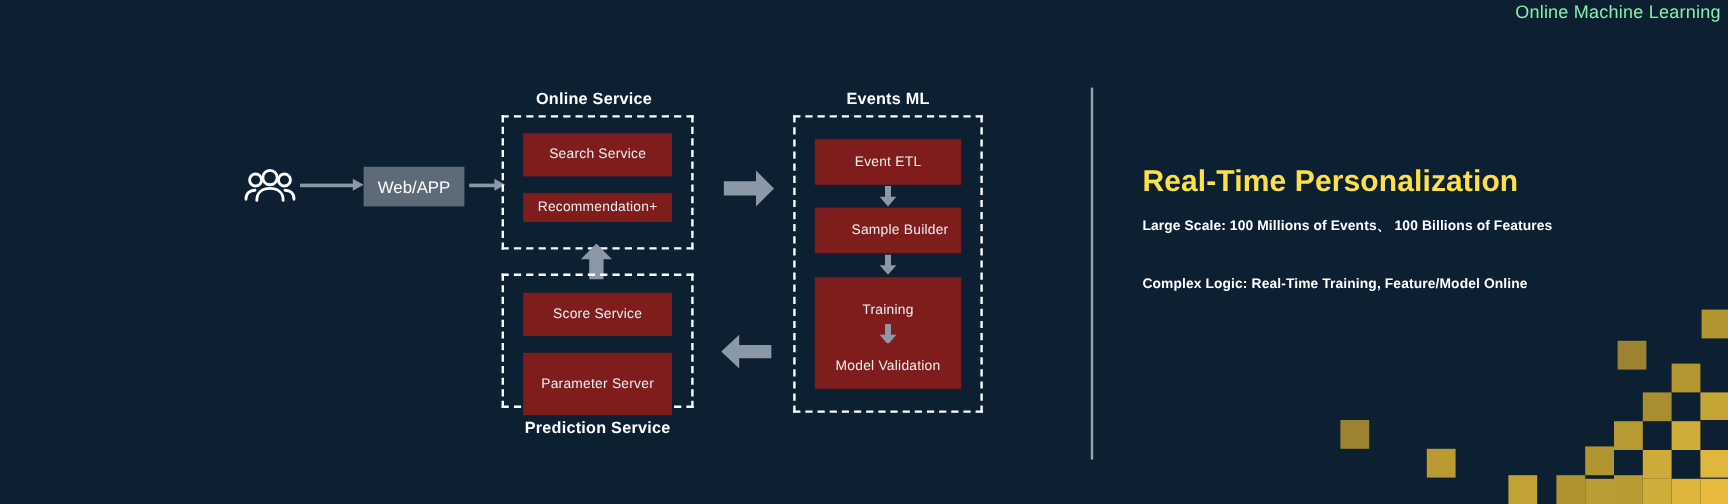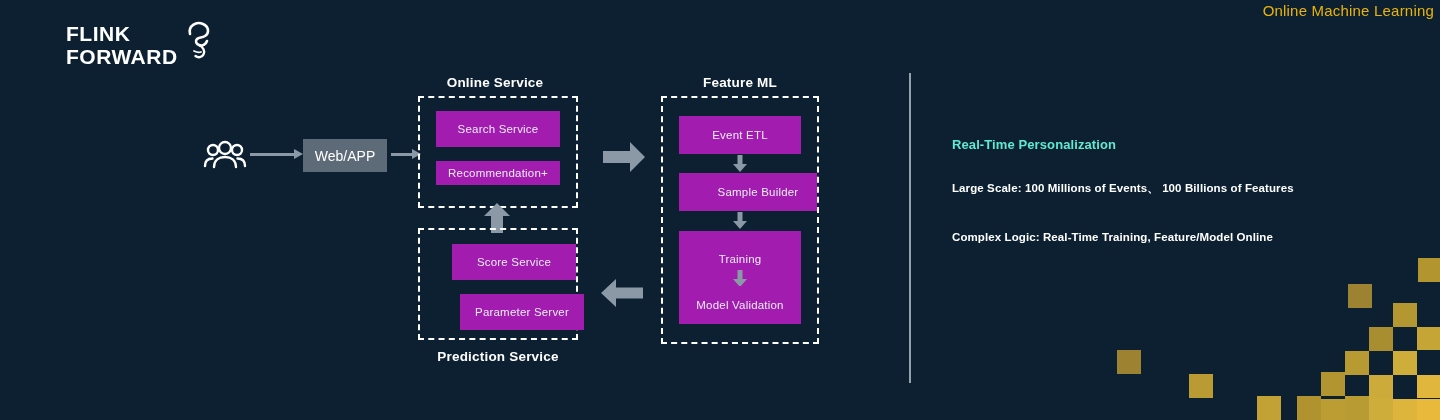--- a/index.html
+++ b/index.html
@@ -20,33 +20,33 @@
   .logo-text{
     position:absolute;left:14px;top:0;
     color:#ffffff;font-weight:bold;font-size:21px;line-height:23px;
     letter-spacing:.5px;font-family:"Liberation Sans",sans-serif;
   }
   .logo-squirrel{position:absolute;left:120px;top:-4px;}
 
   
   .topright{
     position:absolute;right:6px;top:2px;
-    color:#eab308;font-size:15px;letter-spacing:.2px;
+    color:#86efac;font-size:15px;letter-spacing:.2px;
   }
 
   
   .sec-title{
     position:absolute;color:#ffffff;font-weight:bold;font-size:13.5px;
     letter-spacing:.2px;text-align:center;
   }
   .dashbox{
     position:absolute;border:2px dashed #ffffff;box-sizing:border-box;
   }
   .node{
-    position:absolute;background:#a21caf;box-sizing:border-box;
+    position:absolute;background:#7f1d1d;box-sizing:border-box;
     display:flex;align-items:center;justify-content:center;
     color:#e9eef2;font-size:11.5px;letter-spacing:.2px;
     font-family:"Liberation Sans",sans-serif;
   }
   .webapp{
     position:absolute;background:#5d6b78;
     display:flex;align-items:center;justify-content:center;
     color:#ffffff;font-size:14px;
   }
   .thinarrow{position:absolute;height:3px;background:#8a99a5;}
@@ -54,21 +54,21 @@
     content:"";position:absolute;right:-8px;top:-4px;
     border-left:9px solid #8a99a5;
     border-top:5.5px solid transparent;border-bottom:5.5px solid transparent;
   }
   .people{position:absolute;}
 
   .divider{position:absolute;background:#93a3ae;}
 
   
   .panel-title{
-    position:absolute;color:#5eead4;font-weight:bold;font-size:13px;
+    position:absolute;color:#fde047;font-weight:bold;font-size:25px;
     letter-spacing:.1px;
   }
   .bullet{
     position:absolute;color:#ffffff;font-weight:bold;font-size:11.5px;
     letter-spacing:.1px;white-space:nowrap;
   }
 </style>
 </head>
 <body style="background: rgb(12, 32, 49);">
 
@@ -89,35 +89,20 @@
       <div class="sq" style="left: 1393px; top: 351px; width: 24px; height: 24px; background: rgb(207, 173, 59);"></div>
       <div class="sq" style="left: 1369px; top: 375px; width: 24px; height: 24px; background: rgb(205, 171, 58);"></div>
       <div class="sq" style="left: 1417px; top: 375px; width: 23px; height: 23px; background: rgb(224, 182, 61);"></div>
       <div class="sq" style="left: 1393px; top: 399px; width: 24px; height: 24px; background: rgb(221, 180, 60);"></div>
       <div class="sq" style="left: 1417px; top: 399px; width: 23px; height: 23px; background: rgb(232, 185, 58);"></div>
       <div class="sq" style="left: 1345px; top: 351px; width: 24px; height: 24px; background: rgb(184, 154, 51);"></div>
       <div class="sq" style="left: 1369px; top: 399px; width: 24px; height: 24px; background: rgb(207, 173, 59);"></div>
       <div class="sq" style="left: 1321px; top: 399px; width: 24px; height: 24px; background: rgb(187, 157, 51);"></div>
     </div>
 
-  <div class="logo">
-    <div class="logo-text">
-      <div>FLINK</div>
-      <div>FORWARD</div>
-    </div>
-    <div class="logo-squirrel">
-      <svg width="46" height="46" viewBox="0 0 46 46">
-        <path d="M18 16 C16 8 24 3 31 6 C37 8.5 37.5 15 33 18 C30 20 27 19 25 21
-                 C23 23 24 26 27 27 C31 28.5 34 26 35 23" fill="none" stroke="#ffffff" stroke-width="2.6" stroke-linecap="round"></path>
-        <path d="M27 27 C31 29 33.5 33 31.5 36.5 C30 39.5 26 40 23.5 38" fill="none" stroke="#ffffff" stroke-width="2.4" stroke-linecap="round"></path>
-        <circle cx="30" cy="10.5" r="1.7" fill="#0c2031"></circle>
-        <path d="M22 33 q4 2 7 1" fill="none" stroke="#ffffff" stroke-width="1.8" stroke-linecap="round"></path>
-      </svg>
-    </div>
-  </div>
 
   <div class="topright">Online Machine Learning</div>
 
   <div class="people" style="left:203px;top:140px;">
     <svg width="44" height="30" viewBox="0 0 44 30">
       <circle cx="22" cy="8" r="6" fill="none" stroke="#ffffff" stroke-width="2.4"></circle>
       <circle cx="10" cy="10" r="5" fill="none" stroke="#ffffff" stroke-width="2.4"></circle>
       <circle cx="34" cy="10" r="5" fill="none" stroke="#ffffff" stroke-width="2.4"></circle>
       <path d="M11 27 C11 20 16 17 22 17 C28 17 33 20 33 27" fill="none" stroke="#ffffff" stroke-width="2.4" stroke-linecap="round"></path>
       <path d="M2 26 C2 21 5 18.5 9.5 18.5" fill="none" stroke="#ffffff" stroke-width="2.4" stroke-linecap="round"></path>
@@ -136,47 +121,47 @@
   <div class="node" style="left:436px;top:111px;width:124px;height:36px;">Search Service</div>
   <div class="node" style="left:436px;top:161px;width:124px;height:24px;">Recommendation+</div>
 
   <div style="position:absolute;left:484px;top:203px;">
     <svg width="26" height="30" viewBox="0 0 26 30">
       <path d="M13 0 L26 13 L19 13 L19 30 L7 30 L7 13 L0 13 Z" fill="#8a99a5"></path>
     </svg>
   </div>
 
   <div class="dashbox" style="left:418px;top:228px;width:160px;height:112px;"></div>
-  <div class="node" style="left:452px;top:244px;width:124px;height:36px;">Score Service</div>
-  <div class="node" style="left:436px;top:294px;width:124px;height:36px;margin-left:24px;">Parameter Server</div>
+  <div class="node" style="left:436px;top:244px;width:124px;height:36px;">Score Service</div>
+  <div class="node" style="left:436px;top:294px;width:124px;height:52px;">Parameter Server</div>
   <div class="sec-title" style="left:398px;top:349px;width:200px;">Prediction Service</div>
 
   <div style="position:absolute;left:603px;top:142px;">
     <svg width="42" height="30" viewBox="0 0 42 30">
       <path d="M0 9 L27 9 L27 0 L42 15 L27 30 L27 21 L0 21 Z" fill="#8a99a5"></path>
     </svg>
   </div>
 
   <div style="position:absolute;left:601px;top:279px;">
     <svg width="42" height="28" viewBox="0 0 42 28">
       <path d="M42 8.5 L15 8.5 L15 0 L0 14 L15 28 L15 19.5 L42 19.5 Z" fill="#8a99a5"></path>
     </svg>
   </div>
 
-  <div class="sec-title" style="left:640px;top:75px;width:200px;">Feature ML</div>
+  <div class="sec-title" style="left:640px;top:75px;width:200px;">Events ML</div>
   <div class="dashbox" style="left:661px;top:96px;width:158px;height:248px;"></div>
 
   <div class="node" style="left:679px;top:116px;width:122px;height:38px;">Event ETL</div>
   <div style="position:absolute;left:733px;top:155px;">
     <svg width="14" height="17" viewBox="0 0 14 17">
         <path d="M4.5 0 L9.5 0 L9.5 9 L14 9 L7 17 L0 9 L4.5 9 Z" fill="#8a99a5"></path>
       </svg>
   </div>
 
-  <div class="node" style="left:679px;top:173px;width:138px;height:38px;padding-left:20px;">Sample Builder</div>
+  <div class="node" style="left:679px;top:173px;width:122px;height:38px;padding-left:20px;">Sample Builder</div>
   <div style="position:absolute;left:733px;top:212px;">
     <svg width="14" height="17" viewBox="0 0 14 17">
         <path d="M4.5 0 L9.5 0 L9.5 9 L14 9 L7 17 L0 9 L4.5 9 Z" fill="#8a99a5"></path>
       </svg>
   </div>
 
   <div class="node" style="left:679px;top:231px;width:122px;height:56px;">Training</div>
   <div style="position:absolute;left:733px;top:270px;">
     <svg width="14" height="17" viewBox="0 0 14 17">
         <path d="M4.5 0 L9.5 0 L9.5 9 L14 9 L7 17 L0 9 L4.5 9 Z" fill="#8a99a5"></path>

